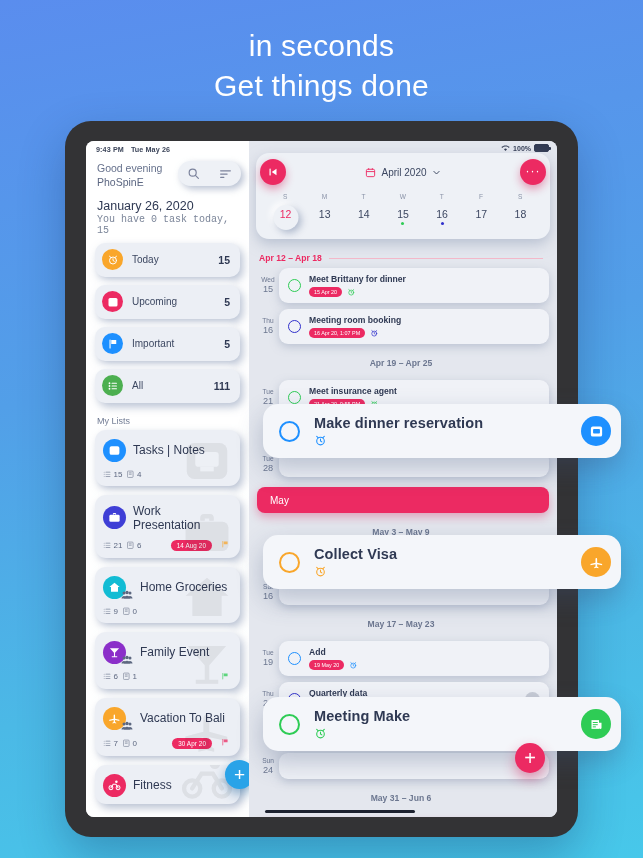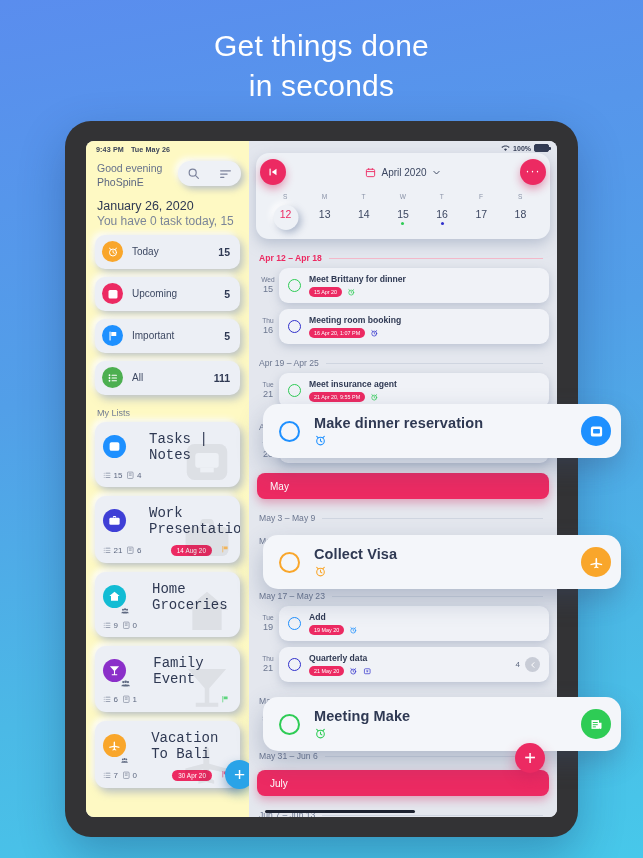--- a/index.html
+++ b/index.html
@@ -40,21 +40,21 @@
     width: 471px; height: 676px;
     background: #e8eaf0;
     border-radius: 8px;
     overflow: hidden;
     display: flex;
   }
 
   
   .sidebar {
     width: 163px;
-    background: #fef9c3;
+    background: #ffffff;
     position: relative;
     flex: none;
     overflow: hidden;
   }
   .statusbar {
     height: 16px;
     display: flex; align-items: center;
     padding: 0 0 0 10px;
     font-size: 7.2px;
     font-weight: bold;
@@ -80,22 +80,23 @@
   }
   .ico-search, .ico-sort { width: 13px; height: 13px; opacity: .72; }
   .datebig {
     padding: 9px 11px 0 11px;
     font-size: 12.5px;
     color: #2f3953;
     font-weight: 400;
   }
   .datesub {
     padding: 1px 11px 0 11px;
-    font-size: 12px;
+    font-size: 10px;
     color: #7b8599;
+    font-family: Liberation Mono, monospace;
   }
   .quick { padding: 7px 9px 0 9px; }
   .qcard {
     height: 34px;
     background: #eceff5;
     border-radius: 10px;
     margin-bottom: 8px;
     display: flex; align-items: center;
     padding: 0 10px 0 7px;
     box-shadow: 3px 4px 8px rgba(160,172,195,.72), -3px -3px 6px rgba(255,255,255,.95);
@@ -128,21 +129,21 @@
   .lc-icon {
     width: 23px; height: 23px; border-radius: 50%;
     display: flex; align-items: center; justify-content: center;
     color: #fff; flex: none;
   }
   .lc-icon svg { width: 13px; height: 13px; }
   .lc-people {
     width: 12px; height: 12px; margin-left: -5px; align-self: flex-end;
     position: relative; z-index: 2;
   }
-  .lc-name { margin-left: 23px; font-size: 14px; color: #2f3953; font-weight: 400; font-family: Liberation Mono, monospace; }
+  .lc-name { margin-left: 7px; font-size: 12px; color: #2f3953; font-weight: 400; }
   .lc-bot { display: flex; align-items: center; margin-top: 8px; gap: 4px; font-size: 8px; color: #5d6880; }
   .lc-bot .grp { display: flex; align-items: center; gap: 2px; }
   .lc-bot svg { width: 8.5px; height: 8.5px; opacity: .75; }
   .lc-badge {
     margin-left: auto;
     background: #ec2a62; color: #fff;
     font-size: 6.3px; padding: 2px 6px; border-radius: 7px;
     letter-spacing: .1px;
   }
   .lc-flag { width: 10px; height: 10px; margin-left: 5px; }
@@ -234,21 +235,21 @@
   
   .stream { position: absolute; left: 0; right: 0; top: 104px; bottom: 0; }
   .sec-h {
     display: flex; align-items: center; gap: 7px;
     padding: 8px 14px 5px 10px;
     font-size: 8.6px; font-weight: bold;
   }
   .sec-h .ln { flex: 1; height: 1px; }
   .sec-h.pink { color: #ec2a62; }
   .sec-h.pink .ln { background: #f3b8c9; }
-  .sec-h.gray { color: #6c7790; font-weight: 400; }
+  .sec-h.gray { color: #6c7790; font-weight: 700; flex-direction: column; }
   .sec-h.gray .ln { background: #cfd5e0; }
 
   .trow { display: flex; align-items: center; padding: 0 8px 6px 8px; }
   .tdate {
     width: 22px; flex: none; text-align: center;
     color: #6c7790; line-height: 1.15;
   }
   .tdate .d1 { font-size: 6.6px; }
   .tdate .d2 { font-size: 9.2px; }
   .tcard {
@@ -317,22 +318,22 @@
   }
   .homebar {
     position: absolute; left: 16px; bottom: 4px;
     width: 150px; height: 3px; border-radius: 2px; background: #1d2230;
   }
 </style>
 </head>
 <body>
 
 <div class="hero">
+  <div>in seconds</div>
   <div>Get things done</div>
-  <div>in seconds</div>
 </div>
 
 <div class="device">
   <div class="screen">
 
     <div class="sidebar">
 
       <div class="statusbar">
         <span>9:43 PM</span>
         <span>Tue May 26</span>
@@ -623,20 +624,41 @@
                   <line x1="8" y1="12" x2="16" y2="12"></line>
                 </svg>
                 <span>0</span>
               </span>
       <span class="lc-badge">30 Apr 20</span>
               <span class="lc-flag "><svg viewBox="0 0 24 24" fill="#ec2a62">
                   <rect x="4" y="3" width="2.2" height="18" rx="1"></rect>
                   <path d="M7.6 4h11v8h-11z"></path>
                 </svg></span>
     </div>
+  </div>
+  <div class="listcard">
+    <div class="ghost" style="color:#222"><svg viewBox="0 0 24 24" fill="none" stroke="currentColor" stroke-width="1.9">
+                <circle cx="5.4" cy="16.2" r="3.6"></circle>
+                <circle cx="18.6" cy="16.2" r="3.6"></circle>
+                <path d="M5.4 16.2l4.2-6.6h5l4 6.6" stroke-linecap="round"></path>
+                <circle cx="15.5" cy="5.2" r="1.4" fill="currentColor"></circle>
+              </svg></div>
+    <div class="lc-top">
+      <span class="lc-icon" style="background:#ec2a62">
+                <svg viewBox="0 0 24 24" fill="none" stroke="currentColor" stroke-width="1.9">
+                  <circle cx="5.4" cy="16.2" r="3.6"></circle>
+                  <circle cx="18.6" cy="16.2" r="3.6"></circle>
+                  <path d="M5.4 16.2l4.2-6.6h5l4 6.6" stroke-linecap="round"></path>
+                  <circle cx="15.5" cy="5.2" r="1.4" fill="currentColor"></circle>
+                </svg>
+              </span>
+
+      <span class="lc-name">Fitness</span>
+    </div>
+
   </div>
         </div>
 
       <div class="fab-blue">+</div>
     </div>
 
     <div class="main">
 
       <div class="topstatus">
         <svg class="wifi" viewBox="0 0 24 20" fill="#313a52">

